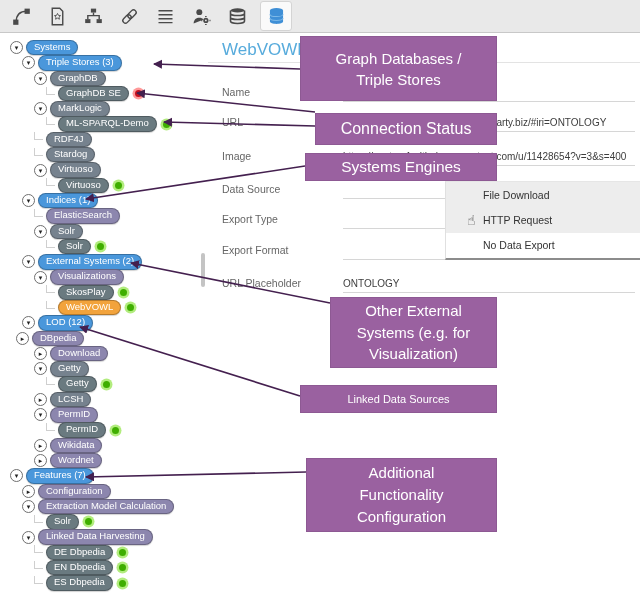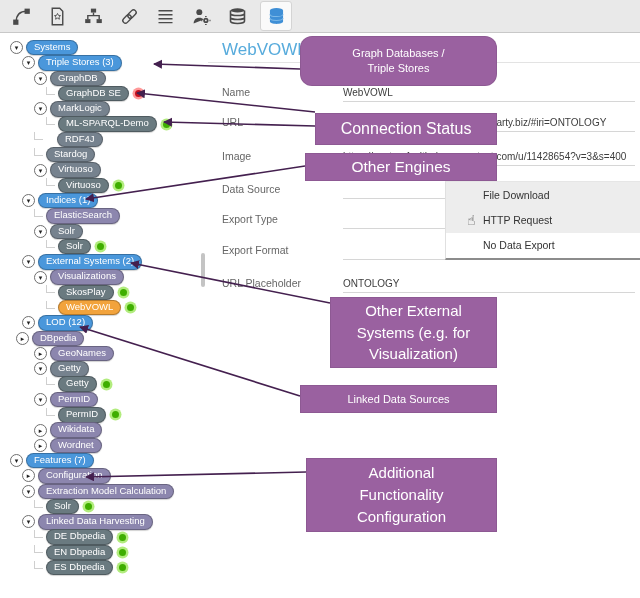--- a/index.html
+++ b/index.html
@@ -132,21 +132,21 @@
       </div>
       <div class="tree-row" style="padding-left: 34px;">
         <span class="exp">▾</span>
         <span class="pill" style="background: rgb(118, 130, 142);">MarkLogic</span>
       </div>
       <div class="tree-row" style="padding-left: 46px;">
         <span class="elbow"></span>
         <span class="pill" style="background: rgb(106, 122, 128);">ML-SPARQL-Demo</span>
         <span class="dot green"></span>
       </div>
-      <div class="tree-row" style="padding-left: 34px; gap: 11px;">
+      <div class="tree-row" style="padding-left: 34px;">
         <span class="elbow"></span>
         <span class="pill" style="background: rgb(118, 130, 142);">RDF4J</span>
       </div>
       <div class="tree-row" style="padding-left: 34px;">
         <span class="elbow"></span>
         <span class="pill" style="background: rgb(118, 130, 142);">Stardog</span>
       </div>
       <div class="tree-row" style="padding-left: 34px;">
         <span class="exp">▾</span>
         <span class="pill" style="background: rgb(118, 130, 142);">Virtuoso</span>
@@ -194,30 +194,34 @@
       <div class="tree-row" style="padding-left: 22px;">
         <span class="exp">▾</span>
         <span class="pill" style="background: rgb(74, 151, 219);">LOD (12)</span>
       </div>
       <div class="tree-row" style="padding-left: 16px;">
         <span class="exp">▸</span>
         <span class="pill" style="background: rgb(140, 134, 174);">DBpedia</span>
       </div>
       <div class="tree-row" style="padding-left: 34px;">
         <span class="exp">▸</span>
-        <span class="pill" style="background: rgb(140, 134, 174);">GeoNames</span>
+        <span class="pill" style="background: rgb(140, 134, 174);">Download</span>
       </div>
       <div class="tree-row" style="padding-left: 34px;">
         <span class="exp">▾</span>
         <span class="pill" style="background: rgb(118, 130, 142);">Getty</span>
       </div>
       <div class="tree-row" style="padding-left: 46px;">
         <span class="elbow"></span>
         <span class="pill" style="background: rgb(106, 122, 128);">Getty</span>
         <span class="dot green"></span>
+      </div>
+      <div class="tree-row" style="padding-left: 34px;">
+        <span class="exp">▸</span>
+        <span class="pill" style="background: rgb(118, 130, 142);">LCSH</span>
       </div>
       <div class="tree-row" style="padding-left: 34px;">
         <span class="exp">▾</span>
         <span class="pill" style="background: rgb(140, 134, 174);">PermID</span>
       </div>
       <div class="tree-row" style="padding-left: 46px;">
         <span class="elbow"></span>
         <span class="pill" style="background: rgb(106, 122, 128);">PermID</span>
         <span class="dot green"></span>
       </div>
@@ -320,24 +324,24 @@
       <line x1="300" y1="69" x2="154" y2="64" marker-end="url(#ah)"></line>
       <line x1="315" y1="112" x2="137" y2="93" marker-end="url(#ah)"></line>
       <line x1="315" y1="126" x2="164" y2="122" marker-end="url(#ah)"></line>
       <line x1="305" y1="166" x2="86" y2="199" marker-end="url(#ah)"></line>
       <line x1="330" y1="303" x2="131" y2="263" marker-end="url(#ah)"></line>
       <line x1="300" y1="396" x2="80" y2="327" marker-end="url(#ah)"></line>
       <line x1="306" y1="472" x2="86" y2="477" marker-end="url(#ah)"></line>
     </g>
   </svg>
 
-  <div class="callout" style="left: 300px; top: 36px; width: 197px; height: 50px; font-size: 11px; line-height: 1.4; background: rgb(154, 97, 160); border-radius: 12px;">Graph Databases /
+  <div class="callout" style="left: 300px; top: 36px; width: 197px; height: 65px; font-size: 15px; line-height: 1.4; background: rgb(154, 97, 160);">Graph Databases /
 Triple Stores</div>
   <div class="callout" style="left: 315px; top: 113px; width: 182px; height: 32px; font-size: 16px; background: rgb(154, 97, 160);">Connection Status</div>
-  <div class="callout" style="left: 305px; top: 153px; width: 192px; height: 28px; font-size: 15.5px; background: rgb(154, 97, 160);">Other Engines</div>
+  <div class="callout" style="left: 305px; top: 153px; width: 192px; height: 28px; font-size: 15.5px; background: rgb(154, 97, 160);">Systems Engines</div>
   <div class="callout" style="left: 330px; top: 297px; width: 167px; height: 71px; font-size: 15px; line-height: 1.45; background: rgb(154, 97, 160);">Other External
 Systems (e.g. for
 Visualization)</div>
   <div class="callout" style="left: 300px; top: 385px; width: 197px; height: 28px; font-size: 11px; background: rgb(154, 97, 160);">Linked Data Sources</div>
   <div class="callout" style="left: 306px; top: 458px; width: 191px; height: 74px; font-size: 15px; line-height: 1.45; background: rgb(154, 97, 160);">Additional
 Functionality
 Configuration</div>
 </div>
 
 </body></html>

